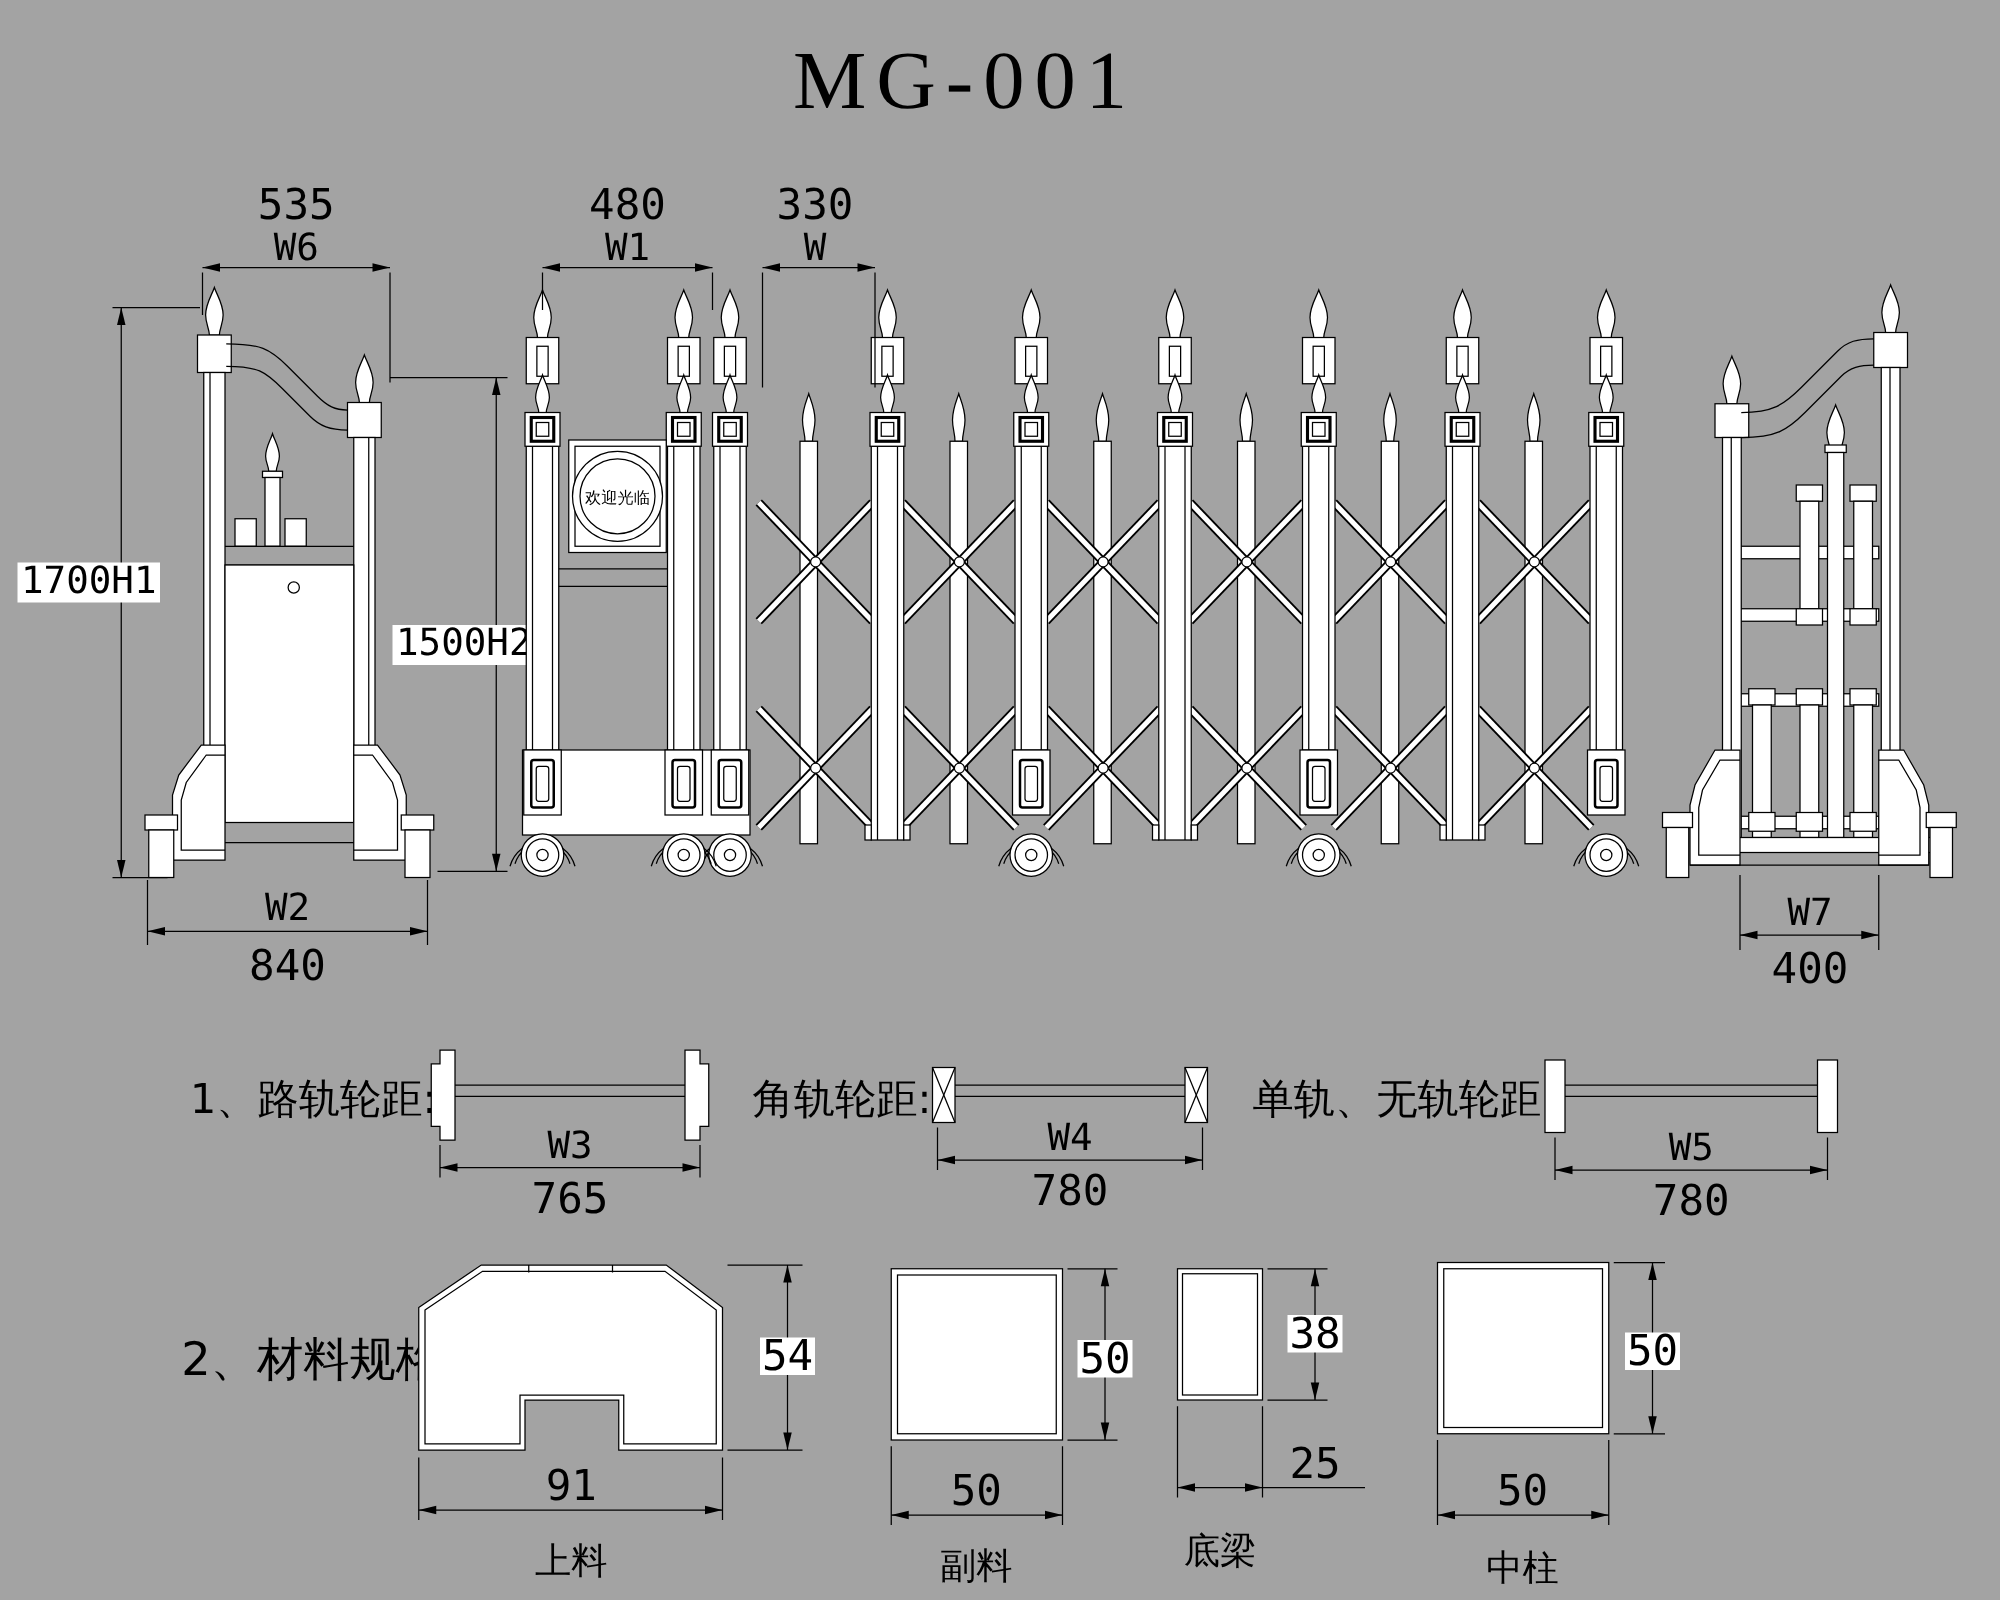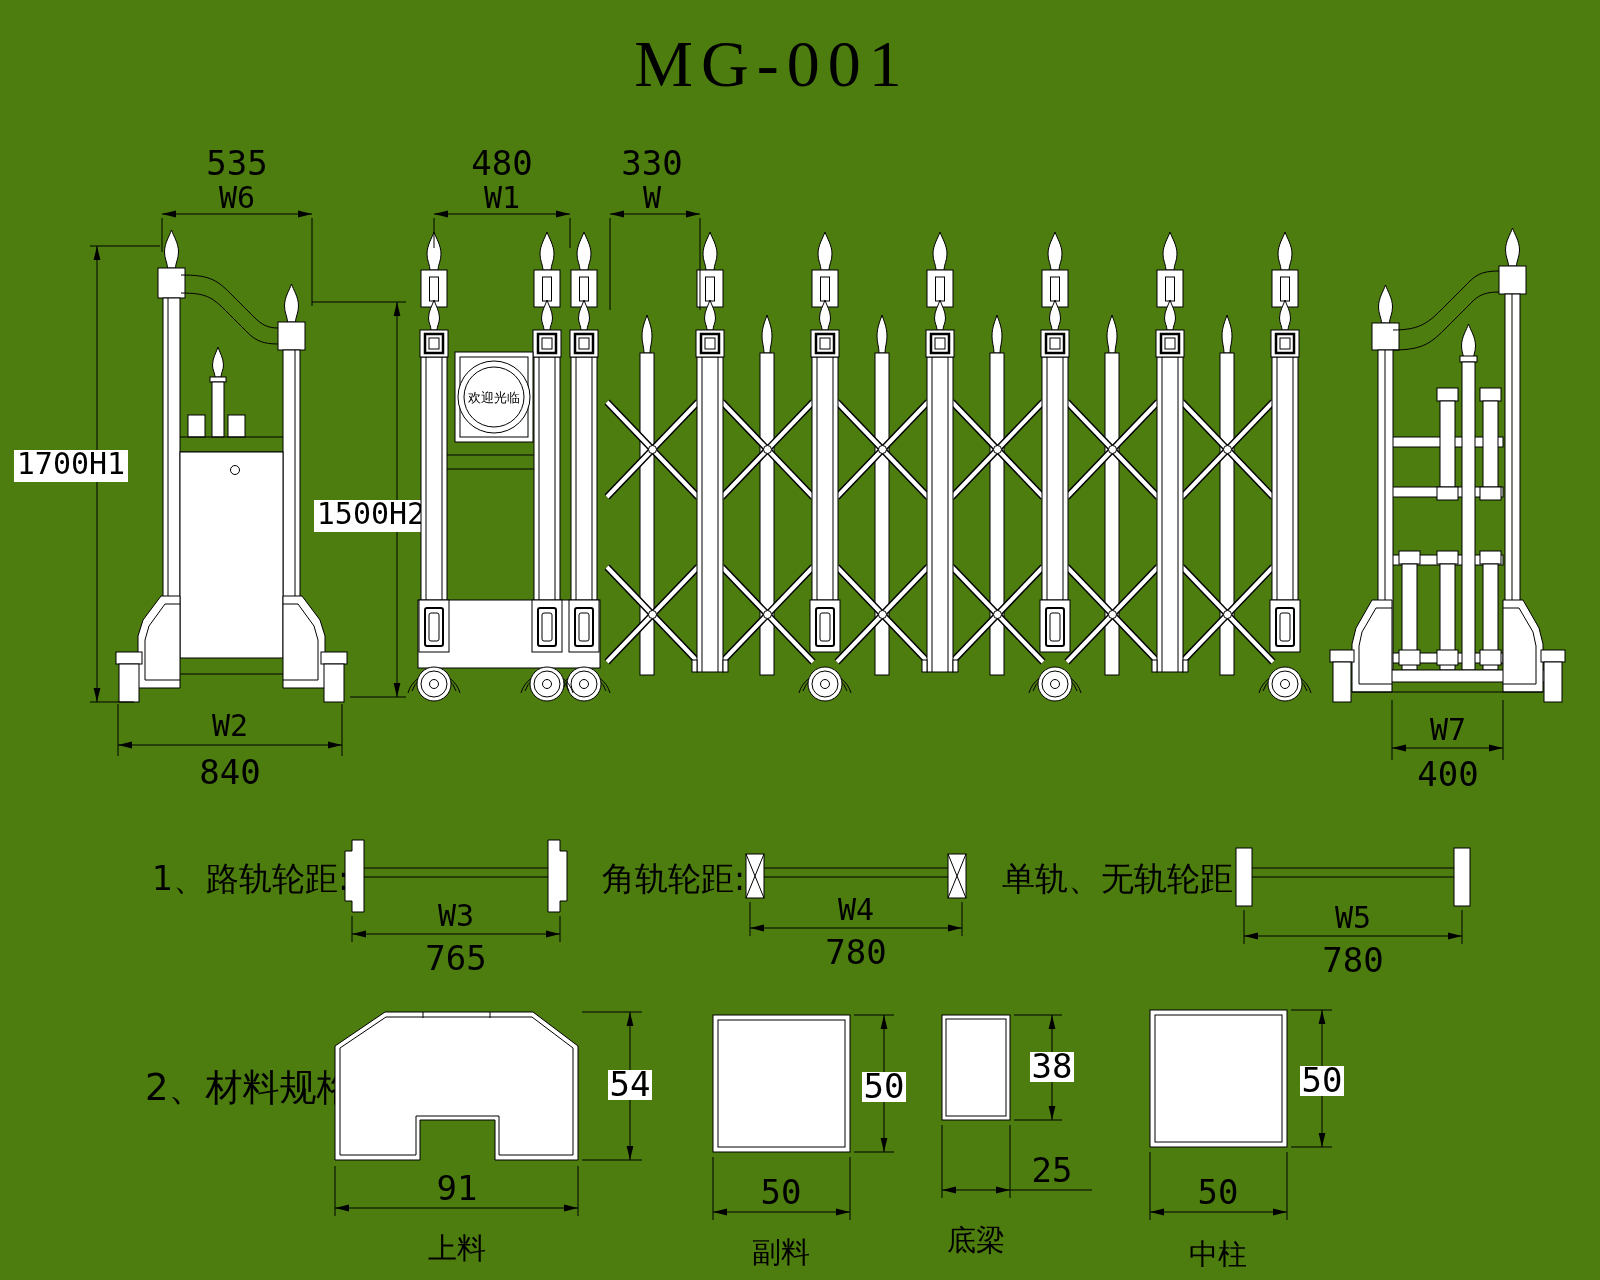--- a/index.html
+++ b/index.html
@@ -1,16 +1,16 @@
 <!DOCTYPE html>
 <html><head>
 <meta charset="utf-8">
 <style>
   html,body{margin:0;padding:0;background:#fff;}
-  #sheet{width:1600px;height:1280px;background:#4d7c0f;position:relative;overflow:hidden;}
+  #sheet{width:1600px;height:1280px;background:#a3a3a3;position:relative;overflow:hidden;}
   svg{display:block;}
   text{fill:#000;stroke:none;}
   .t-title{font:66px "Liberation Serif", serif;letter-spacing:8px;}
   .t-val{font:34px "DejaVu Sans Mono", monospace;}
   .t-lab{font:30px "DejaVu Sans Mono", monospace;}
   .t-cjk{font:33px "DejaVu Sans", sans-serif;}
   .t-cjk-lg{font:37px "DejaVu Sans", sans-serif;}
   .t-name{font:29px "DejaVu Sans", sans-serif;}
   .t-sign{font:13px "DejaVu Sans", sans-serif;}
   .mid{text-anchor:middle;}

